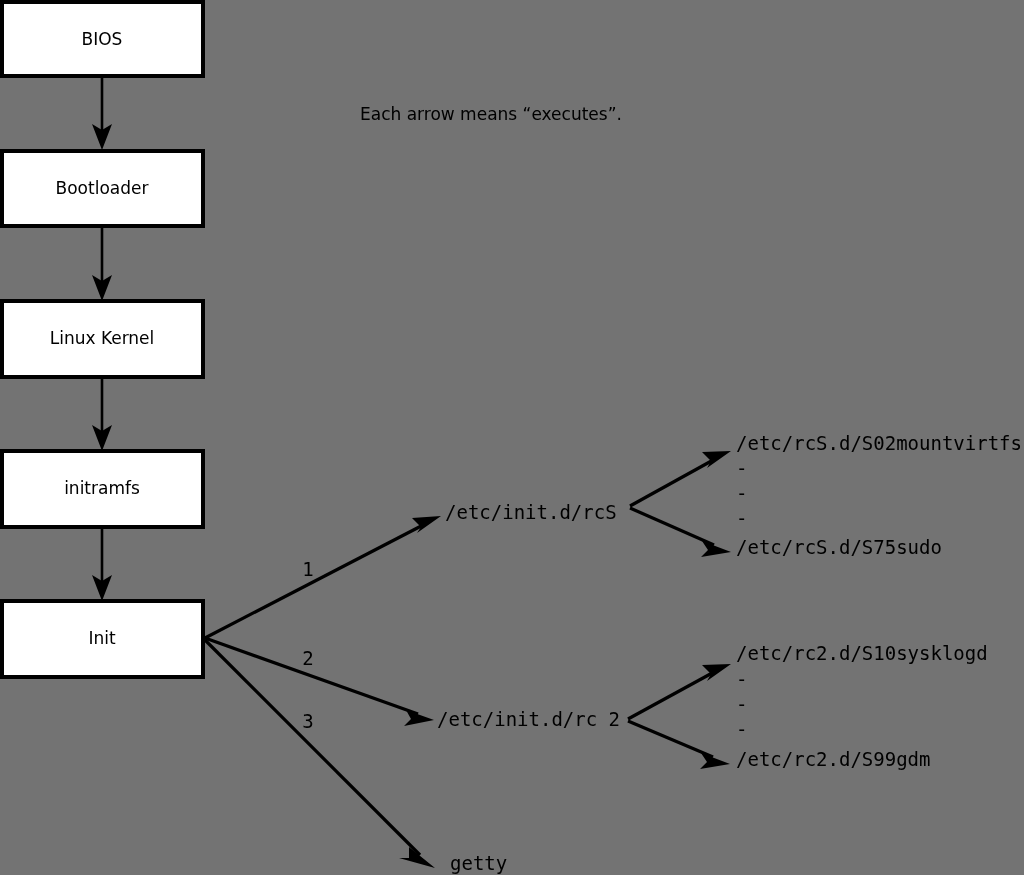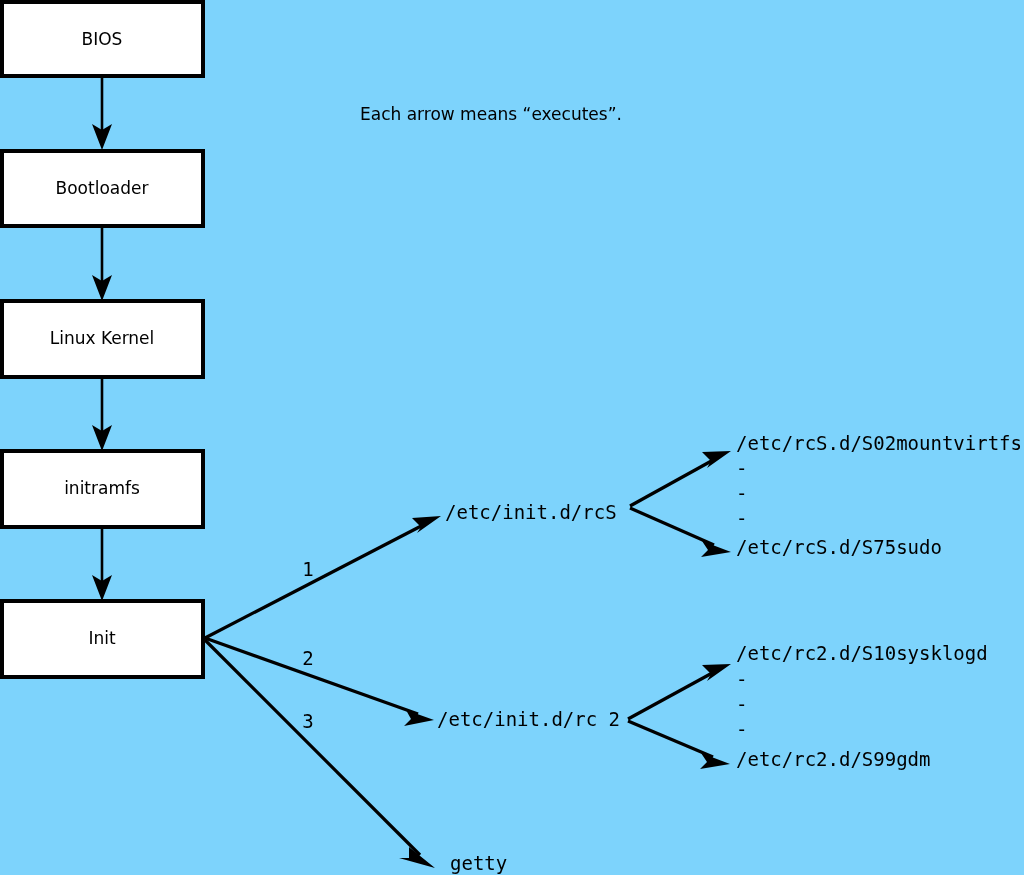--- a/index.html
+++ b/index.html
@@ -10,21 +10,21 @@
   body {
     width: 1024px;
     height: 875px;
     font-family: "Liberation Sans", sans-serif;
     overflow: hidden;
   }
   #diagram-root {
     position: relative;
     width: 1024px;
     height: 875px;
-    background: #7dd3fc;
+    background: #737373;
   }
   svg.canvas {
     position: absolute;
     top: 0;
     left: 0;
     width: 1024px;
     height: 875px;
     display: block;
   }
   .node-box {

